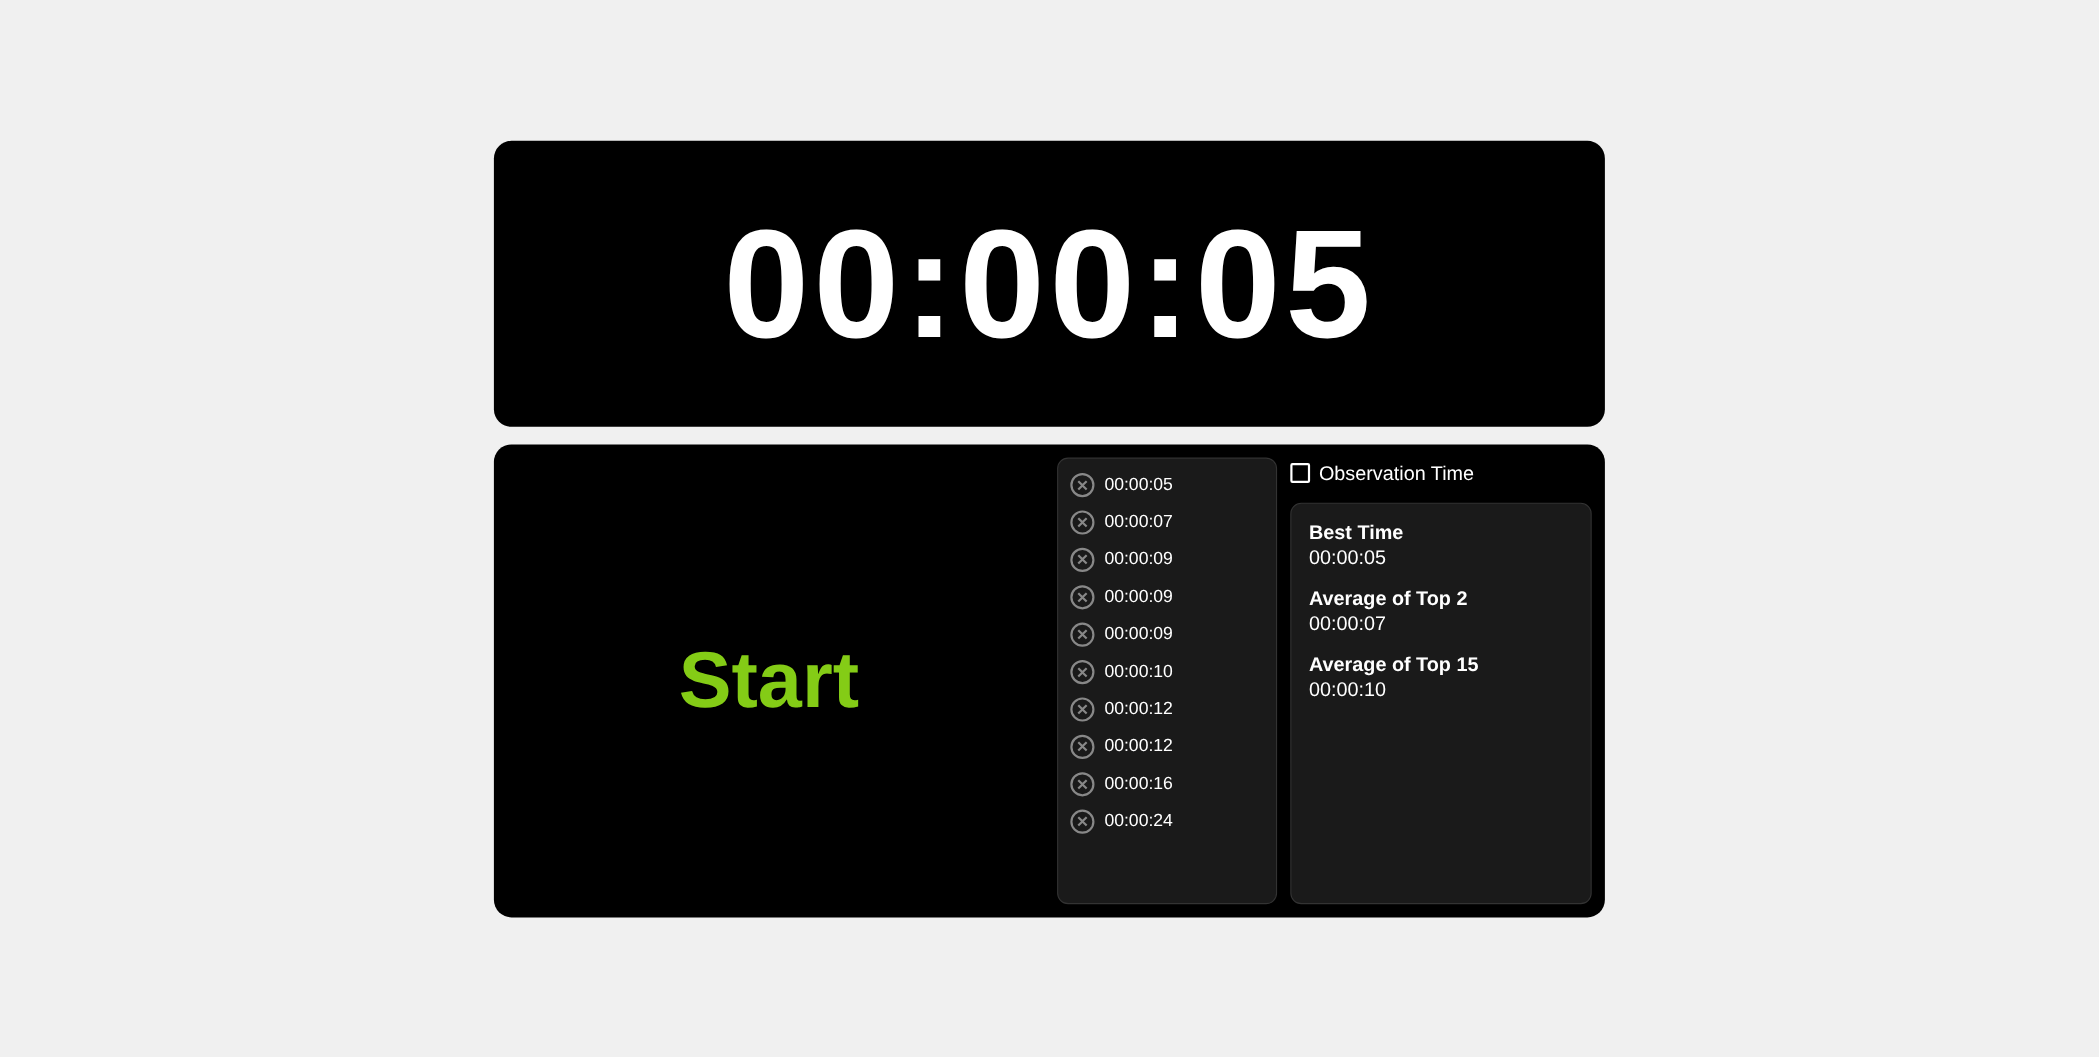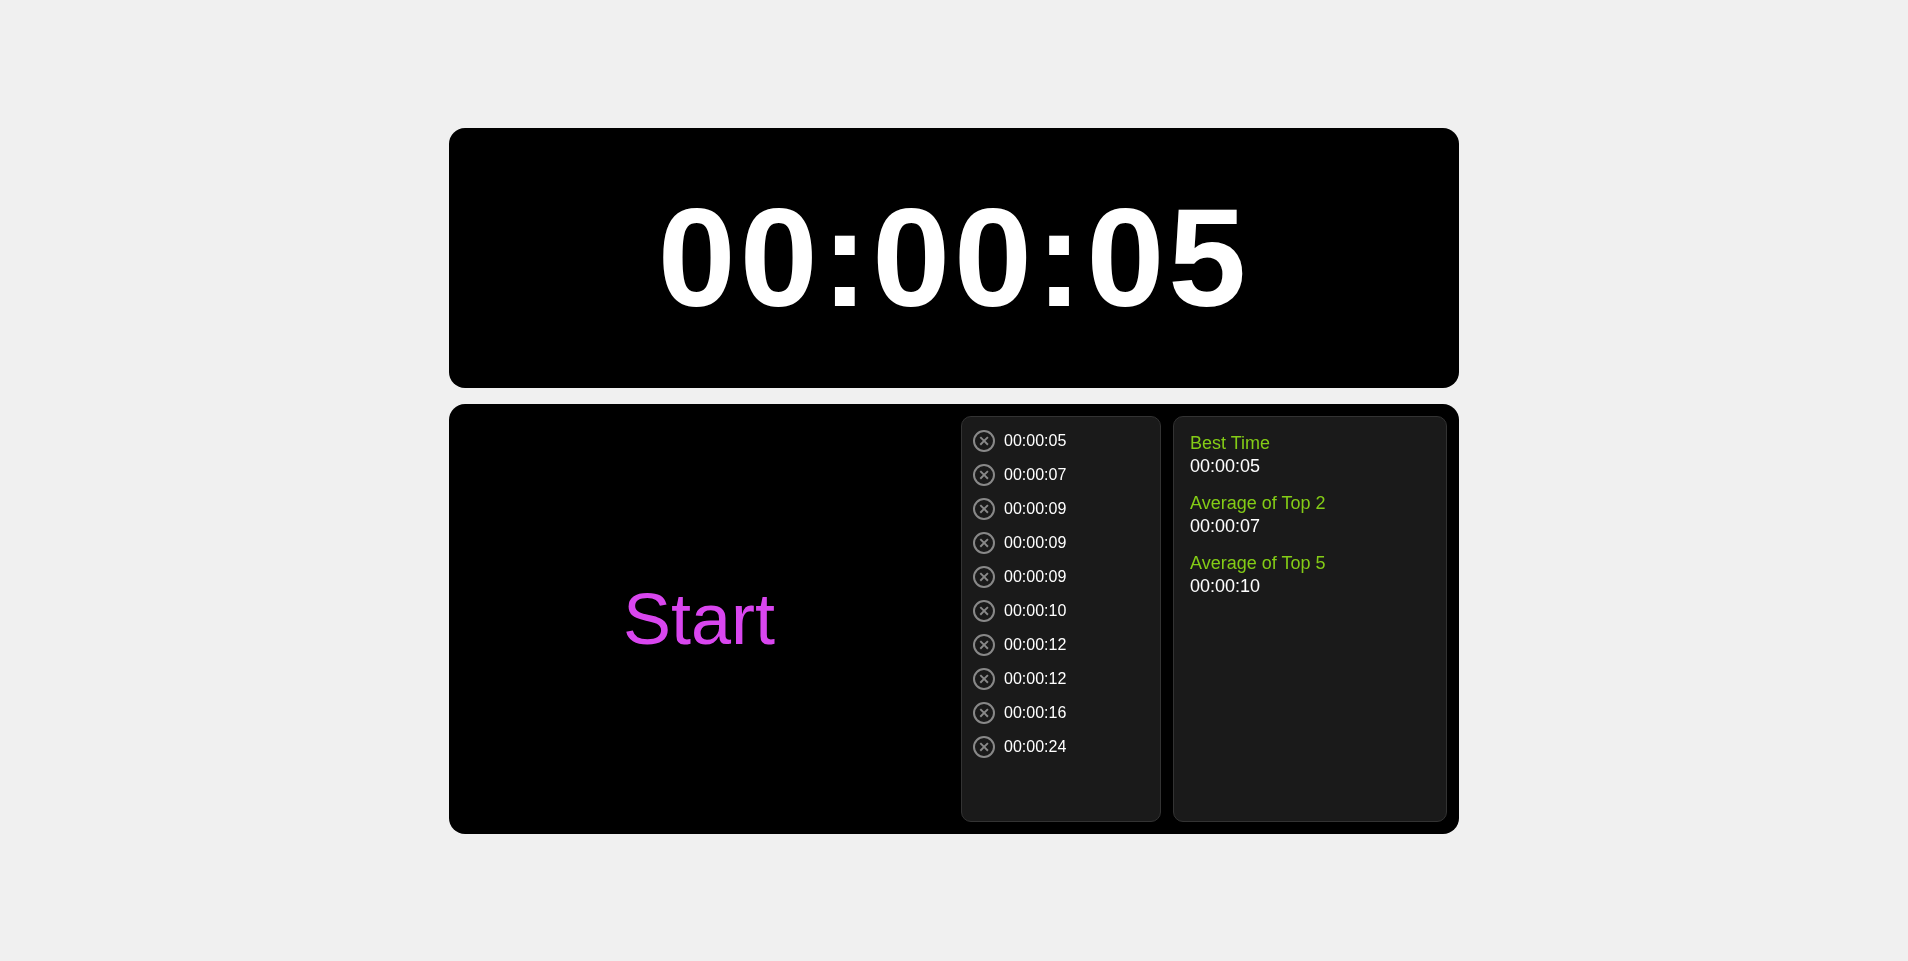--- a/index.html
+++ b/index.html
@@ -50,23 +50,23 @@
 
     .start-panel {
       flex: 0 0 500px;
       display: flex;
       align-items: center;
       justify-content: center;
       cursor: pointer;
     }
 
     .start-text {
-      color: #d946ef;
+      color: #84cc16;
       font-size: 72px;
-      font-weight: 400;
+      font-weight: 700;
     }
 
     .right-section {
       flex: 1;
       display: flex;
       gap: 12px;
       padding: 12px;
     }
 
     .laps-panel {
@@ -159,23 +159,23 @@
       flex: 1;
     }
 
     .stat-item {
       display: flex;
       flex-direction: column;
       gap: 2px;
     }
 
     .stat-label {
-      color: #84cc16;
+      color: #ffffff;
       font-size: 18px;
-      font-weight: 400;
+      font-weight: 700;
     }
 
     .stat-value {
       color: #ffffff;
       font-size: 18px;
     }
   </style>
 </head>
 <body>
 
@@ -250,35 +250,39 @@
         <div class="lap-row">
           <button class="lap-delete-btn">
             <div class="lap-delete-icon">✕</div>
           </button>
           <span class="lap-time">00:00:24</span>
         </div>
       </div>
 
     <div class="stats-section">
 
+      <div class="observation-time-row">
+        <div class="checkbox"></div>
+        <span class="observation-label">Observation Time</span>
+      </div>
 
       <div class="stats-card">
 
         <div class="stat-item">
           <span class="stat-label">Best Time</span>
           <span class="stat-value">00:00:05</span>
         </div>
 
         <div class="stat-item">
           <span class="stat-label">Average of Top 2</span>
           <span class="stat-value">00:00:07</span>
         </div>
 
         <div class="stat-item">
-          <span class="stat-label">Average of Top 5</span>
+          <span class="stat-label">Average of Top 15</span>
           <span class="stat-value">00:00:10</span>
         </div>
 
       </div>
     </div>
 
   </div>
 </div>
 
 </body></html>

